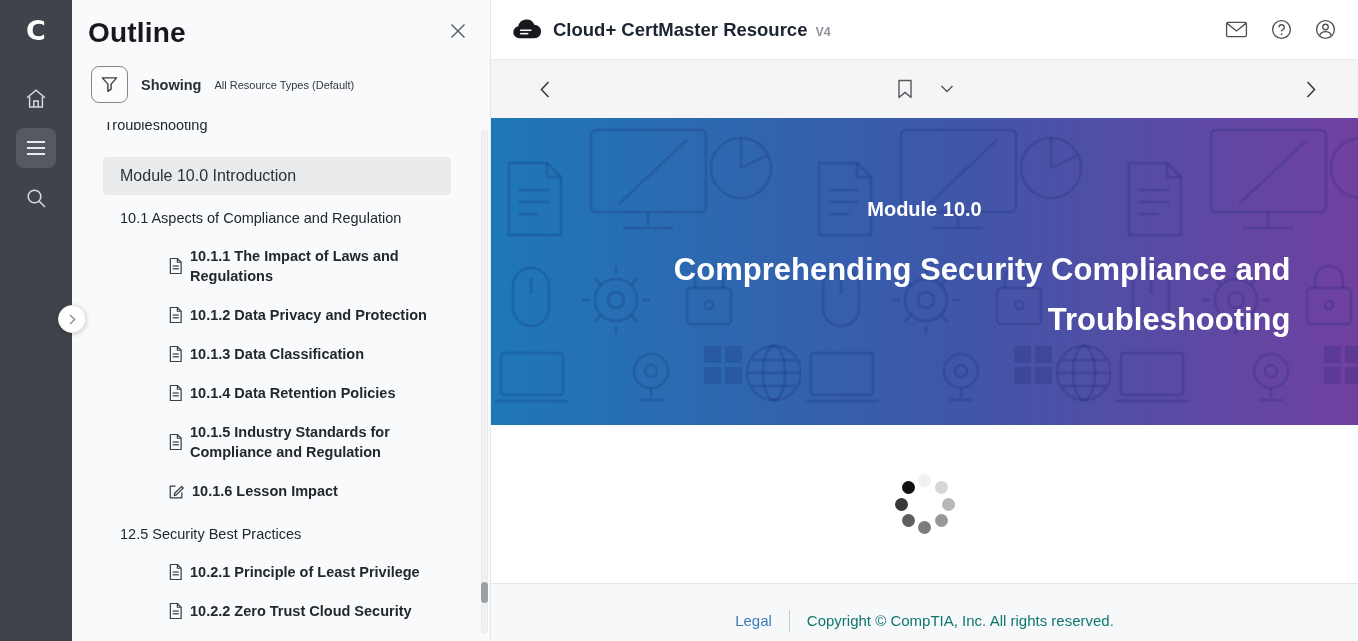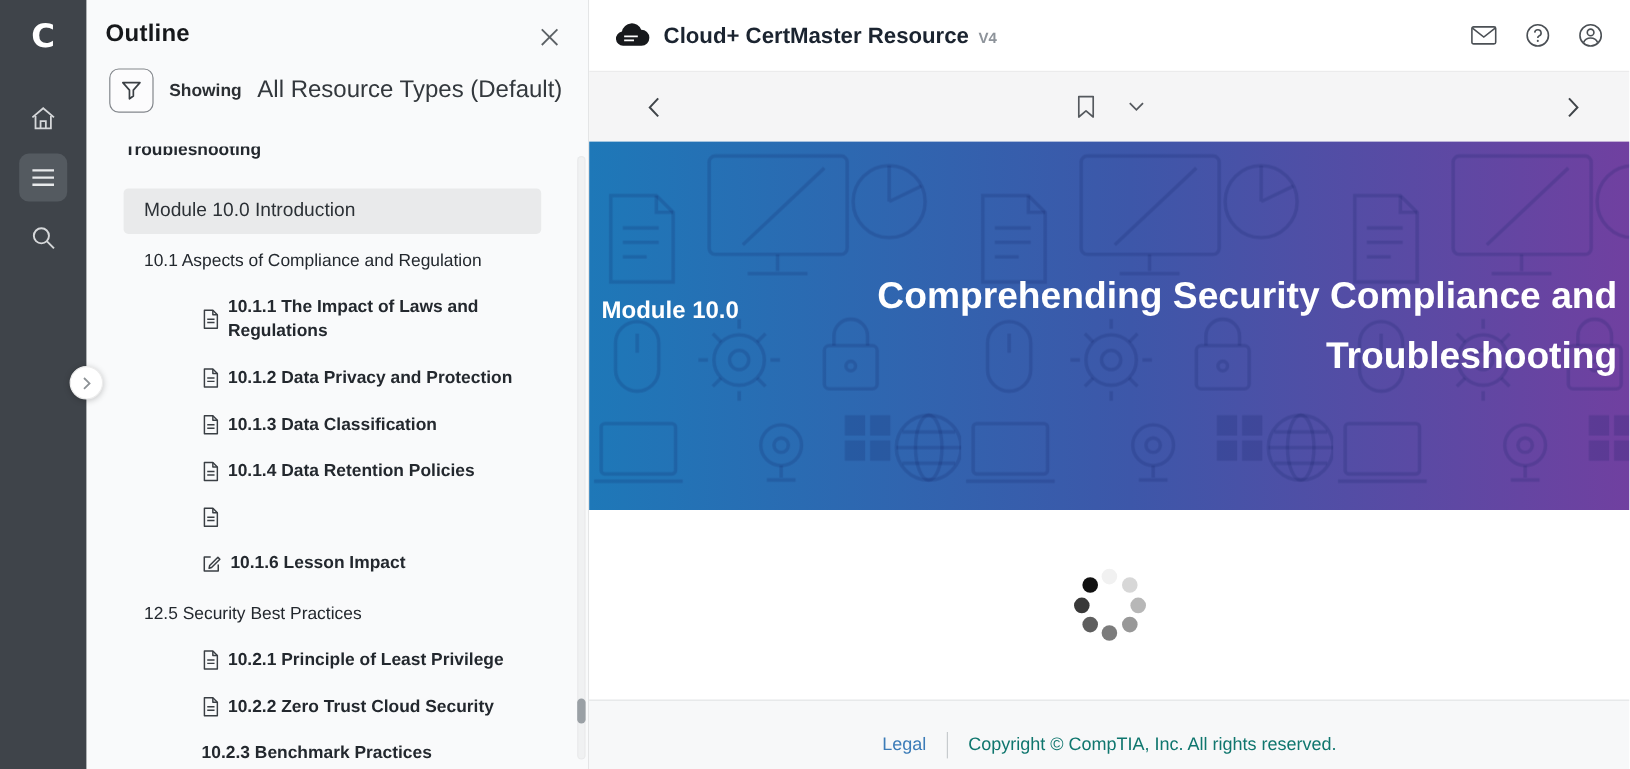--- a/index.html
+++ b/index.html
@@ -19,31 +19,31 @@
   .rail-search { margin-top:10px; }
 
   
   .panel-toggle { position:absolute; left:58px; top:305px; width:28px; height:28px; border-radius:50%;
                   background:#fff; border:1px solid #ececec; box-shadow:0 1px 5px rgba(0,0,0,.22);
                   display:flex; align-items:center; justify-content:center; z-index:6; cursor:pointer; }
 
   
   .outline { position:absolute; left:72px; top:0; width:418px; height:641px; background:#f9fafb; z-index:4; }
   .outline-head { display:flex; align-items:flex-start; justify-content:space-between; padding:17px 24px 0 16px; }
-  .outline-title { font-size:20px; font-weight:700; color:#16181b; letter-spacing:.2px; }
+  .outline-title { font-size:28px; font-weight:700; color:#16181b; letter-spacing:.2px; }
   .close-btn { margin-top:6px; cursor:pointer; line-height:0; }
   .filter-row { display:flex; align-items:center; margin:17px 0 0 19px; }
   .filter-btn { width:37px; height:37px; border:1px solid #83878c; border-radius:8px; background:#fcfcfd;
                 display:flex; align-items:center; justify-content:center; cursor:pointer; }
   .showing-label { margin-left:13px; font-size:14.5px; font-weight:700; color:#2b2f33; }
-  .showing-value { margin-left:13px; font-size:20px; color:#33383d; }
+  .showing-value { margin-left:13px; font-size:11px; color:#33383d; }
 
   .o-list { position:absolute; left:0; right:12px; top:122px; bottom:0; overflow:hidden; padding-left:31px; }
   .o-item, .o-section, .o-child { font-size:14.5px; color:#23282e; }
-  .o-clipped { margin-top:-7px; margin-left:1px; font-weight:700; line-height:20px; }
+  .o-clipped { margin-top:-7px; margin-left:1px; font-weight:400; line-height:20px; }
   .o-module { margin-top:22px; width:348px; height:38px; background:#e9eaeb; border-radius:4px;
               display:flex; align-items:center; padding-left:17px; font-weight:400; cursor:pointer; }
   .o-section { margin-top:24px; padding-left:17px; font-weight:400; line-height:18px; cursor:pointer; }
   .o-section.first { margin-top:14px; }
   .o-child { margin-top:19px; padding-left:65px; padding-right:28px; display:flex; align-items:center;
              gap:7px; font-weight:700; line-height:20px; cursor:pointer; }
   .o-child .ic { flex:0 0 auto; line-height:0; }
 
   .scroll-track { position:absolute; right:2px; top:130px; bottom:8px; width:7px; background:#f0f1f2;
                   border-radius:4px; box-shadow:inset 0 0 0 1px #e9eaeb; }
@@ -62,21 +62,21 @@
 
   .toolbar { height:58px; background:#f5f5f6; display:flex; align-items:center; position:relative; }
   .nav-prev { margin-left:49px; }
   .bookmark-group { position:absolute; left:50%; transform:translateX(-50%); display:flex;
                     align-items:center; gap:27px; }
   .nav-next { margin-left:auto; margin-right:42px; }
 
   .hero { height:307px; position:relative; overflow:hidden;
           background:linear-gradient(90deg,#1E78B8 0%,#3D57A9 52%,#7040A0 100%); }
   .hero-pattern { position:absolute; inset:0; width:100%; height:100%; }
-  .hero-text { position:relative; z-index:1; height:100%; display:flex; flex-direction:row;
+  .hero-text { position:relative; z-index:1; height:100%; display:flex; flex-direction:column;
                justify-content:center; align-items:center; color:#fff; }
   .hero-module { font-size:20px; font-weight:700; margin-bottom:24px; }
   .hero-title { font-size:31px; font-weight:700; line-height:50px; text-align:right; max-width:732px; }
 
   .loading-area { height:158px; background:#fff; display:flex; align-items:center; justify-content:center; }
   .spinner { position:relative; width:60px; height:60px; animation:spin 1s steps(8) infinite; }
   .spinner span { position:absolute; width:13px; height:13px; border-radius:50%; background:#111; }
   @keyframes spin { to { transform:rotate(360deg); } }
   .d1{left:23.5px;top:0;opacity:.06}.d2{left:40px;top:7px;opacity:.17}
   .d3{left:47px;top:23.5px;opacity:.30}.d4{left:40px;top:40px;opacity:.43}
@@ -220,20 +220,21 @@
 
       <div class="o-child">
         <span class="ic">
           <svg width="15" height="18" viewBox="0 0 16 19" fill="none" stroke="#3a3f44" stroke-width="1.3" stroke-linejoin="round">
             <path d="M2.5 1.5 H10 L14 5.5 V17.5 H2.5 Z"></path>
               <path d="M10 1.5 V5.5 H14"></path>
             <line x1="5" y1="9.5" x2="11.5" y2="9.5"></line>
               <line x1="5" y1="12.5" x2="11.5" y2="12.5"></line>
           </svg>
         </span>
+        <span>10.1.5 Industry Standards for Compliance and Regulation</span>
       </div>
 
       <div class="o-child">
         <span class="ic">
           <svg width="17" height="17" viewBox="0 0 19 19" fill="none" stroke="#3a3f44" stroke-width="1.4" stroke-linejoin="round">
             <path d="M15.5 10.5 V16.5 H2.5 V3.5 H8.5"></path>
             <path d="M7.5 11.5 L15.2 3.8 L17 5.6 L9.3 13.3 L7 14 Z"></path>
           </svg>
         </span>
         <span>10.1.6 Lesson Impact</span>

